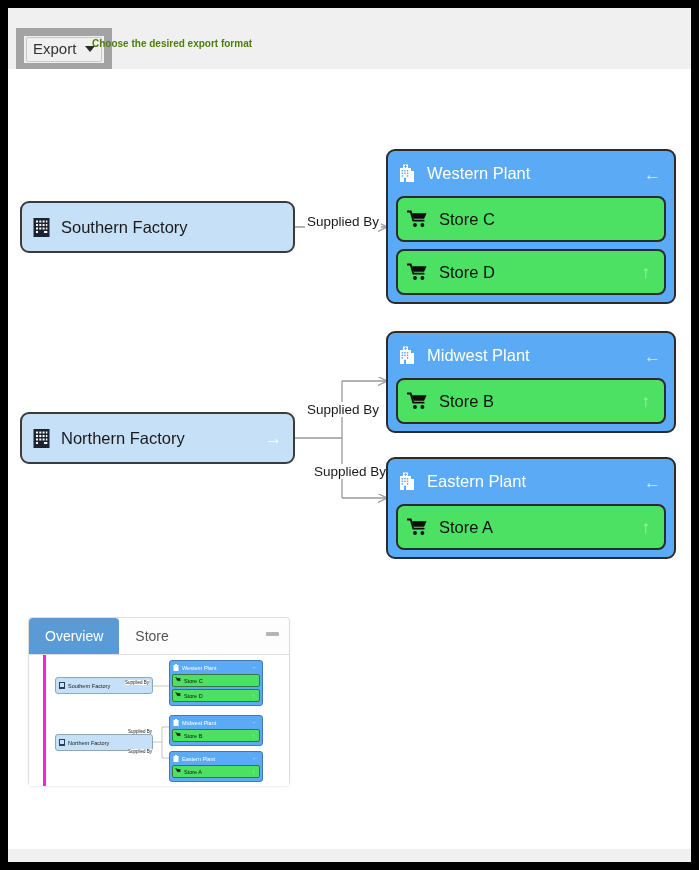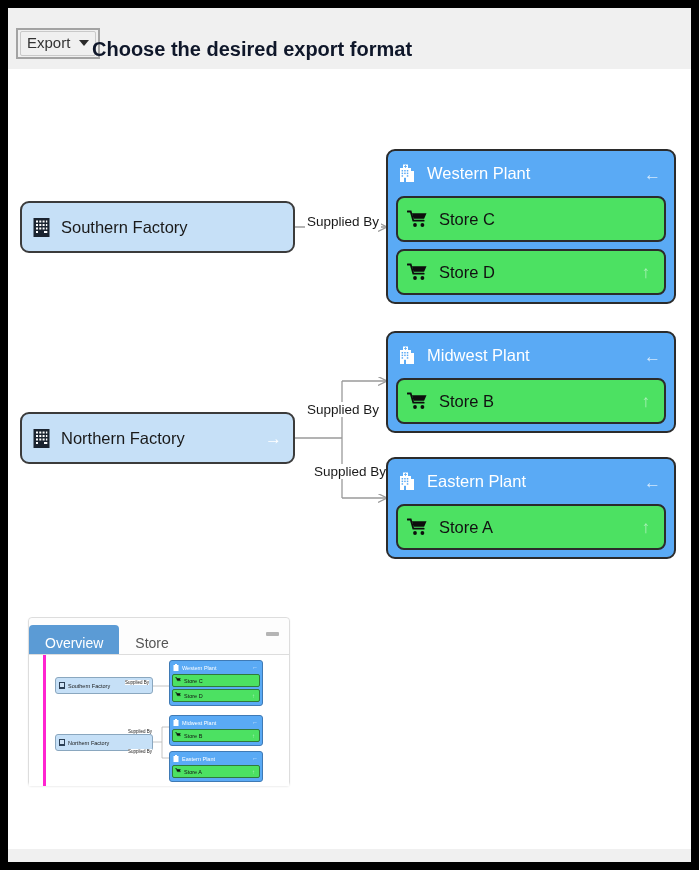--- a/index.html
+++ b/index.html
@@ -17,21 +17,21 @@
     overflow:hidden;
   }
   
   .toolbar{
     position:absolute;left:0;top:0;width:683px;height:61px;
     background:#f0f0f0;
     border-bottom:1px solid #f0f0f0;
   }
   .export-wrap{
     position:absolute;left:8px;top:20px;
-    border:2px solid #a3a3a3;
+    border:8px solid #a3a3a3;
     padding:1px 2px;
     background:#f0f0f0;
     display:flex;align-items:flex-end;
   }
   .export-btn{
     display:flex;align-items:center;gap:9px;
     background:#f0f0f0;
     border:1px solid #c9c9c9;
     border-radius:2px;
     padding:2px 6px 3px 6px;
@@ -42,22 +42,22 @@
   }
   .caret{
     width:0;height:0;
     border-left:5px solid transparent;
     border-right:5px solid transparent;
     border-top:6px solid #2a2a2a;
     display:inline-block;
   }
   .hint{
     position:absolute;left:84px;top:30px;
-    color:#0f172a;
-    font-size:20px;
+    color:#4d7c0f;
+    font-size:10px;
     font-weight:bold;
     white-space:nowrap;
   }
   
   .canvas{
     position:absolute;left:0;top:61px;width:683px;height:741px;
     background:#ffffff;
   }
   .bottom-strip{
     position:absolute;left:0;top:841px;width:683px;height:13px;
@@ -151,21 +151,21 @@
     box-shadow:0 1px 2px rgba(0,0,0,0.07);
   }
   .mini-tabs{
     position:relative;height:36px;
     border-bottom:1px solid #dddddd;
     background:#fdfdfd;
     border-radius:4px 4px 0 0;
     display:flex;align-items:flex-end;
   }
   .mtab{
-    height:29px;line-height:36px;
+    height:36px;line-height:36px;
     padding:0 16px;
     font-size:14px;
     color:#555;
     cursor:pointer;
     box-sizing:border-box;
   }
   .mtab.active{
     background:#5b9bd5;
     color:#ffffff;
     border-radius:4px 4px 0 0;

